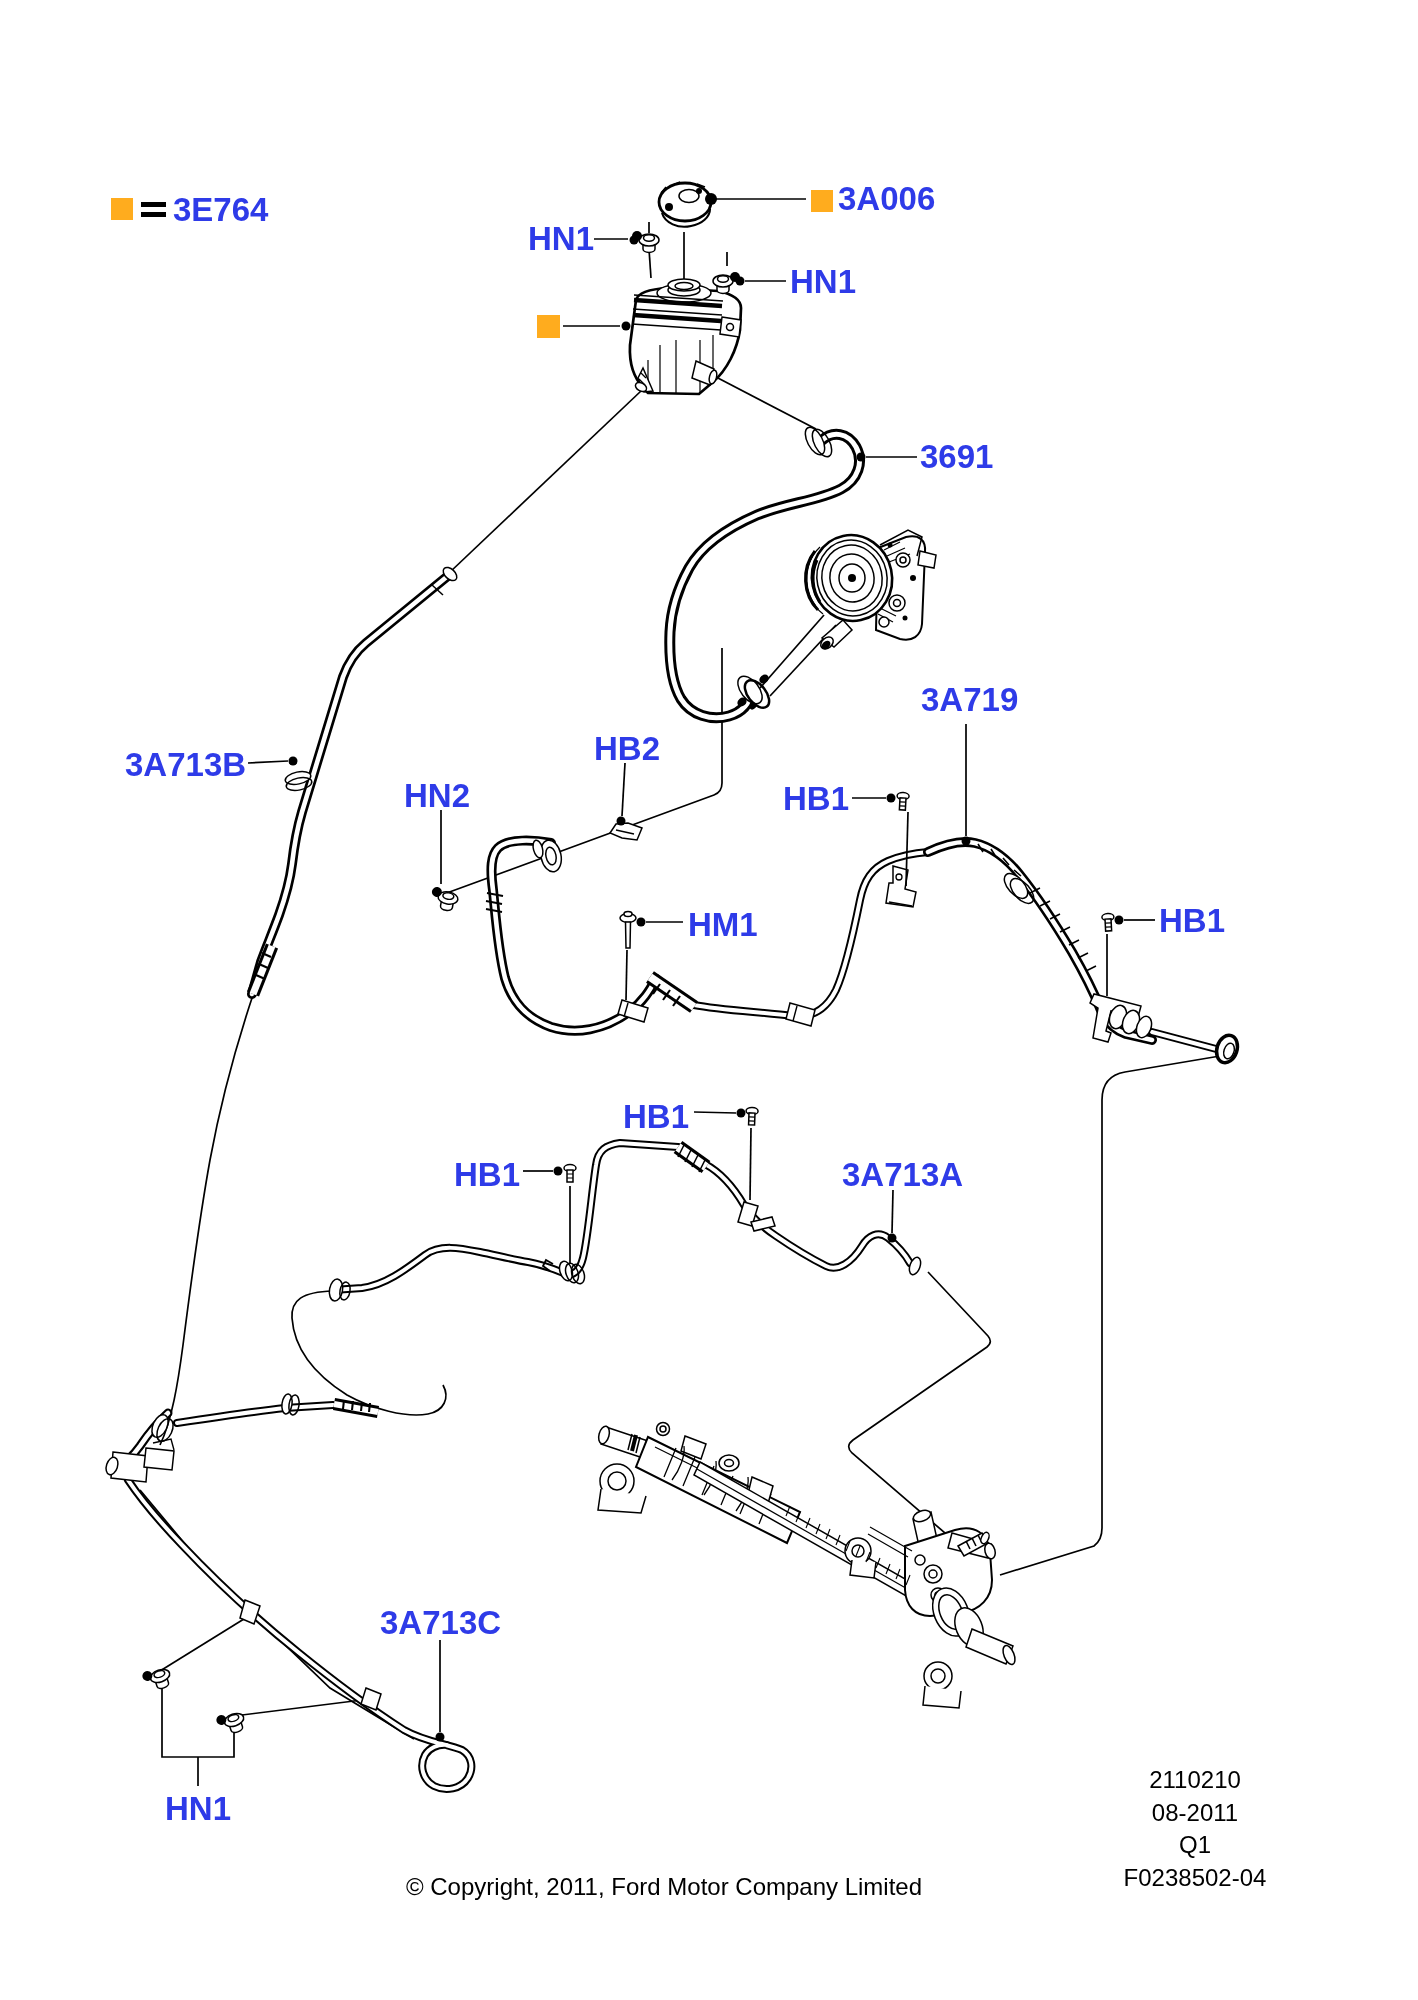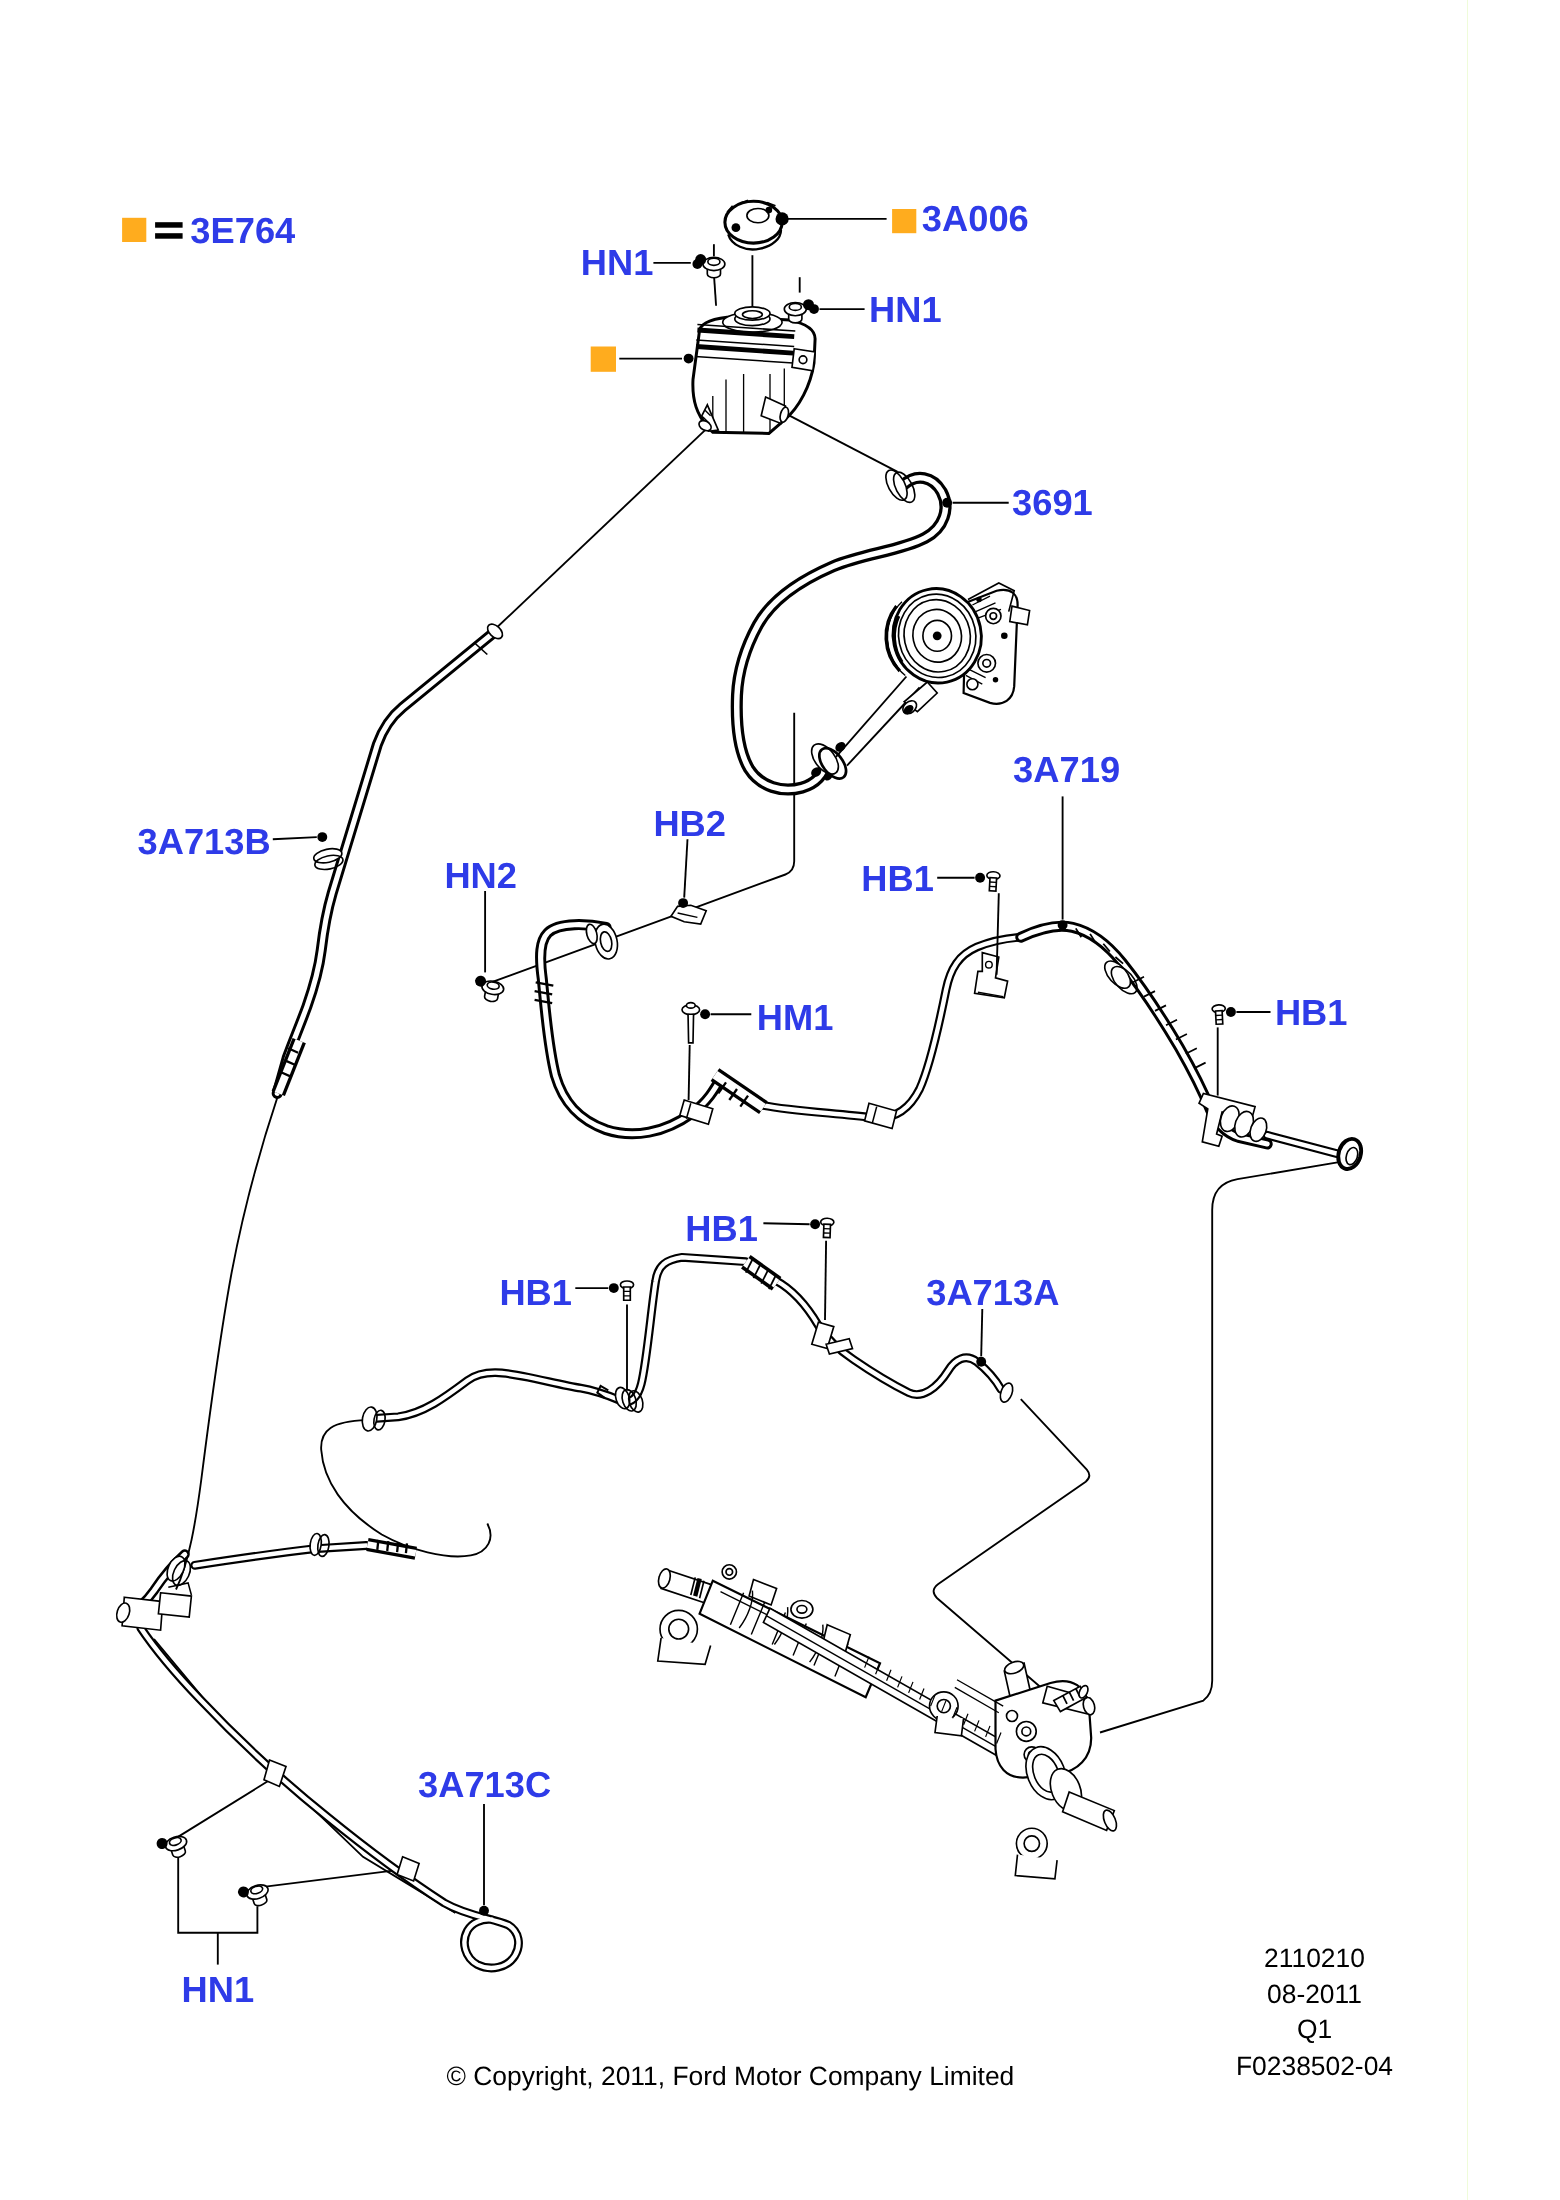--- a/index.html
+++ b/index.html
@@ -1,16 +1,16 @@
 <!DOCTYPE html>
 <html><head>
 <meta charset="utf-8">
 <style>
 html,body{margin:0;padding:0;background:#fff;}
-#pg{position:relative;width:1334px;height:2000px;background:#bef264;overflow:hidden;}
+#pg{position:relative;width:1334px;height:2000px;background:#f0abfc;overflow:hidden;}
 text{font-family:"Liberation Sans",sans-serif;}
 .lbl{font-weight:bold;font-size:33px;fill:#2E3BE8;}
 .blk{font-size:24px;fill:#000;}
 .t{fill:none;stroke:#000;stroke-width:1.7;}
 .o{fill:none;stroke:#000;stroke-width:2.1;}
 .ow{fill:#fff;stroke:#000;stroke-width:2;}
 .ow15{fill:#fff;stroke:#000;stroke-width:1.5;}
 .d{fill:#000;stroke:none;}
 .hb{fill:none;stroke:#000;stroke-width:11;stroke-linecap:round;stroke-linejoin:round;}
 .hw{fill:none;stroke:#fff;stroke-width:5;stroke-linecap:round;stroke-linejoin:round;}

